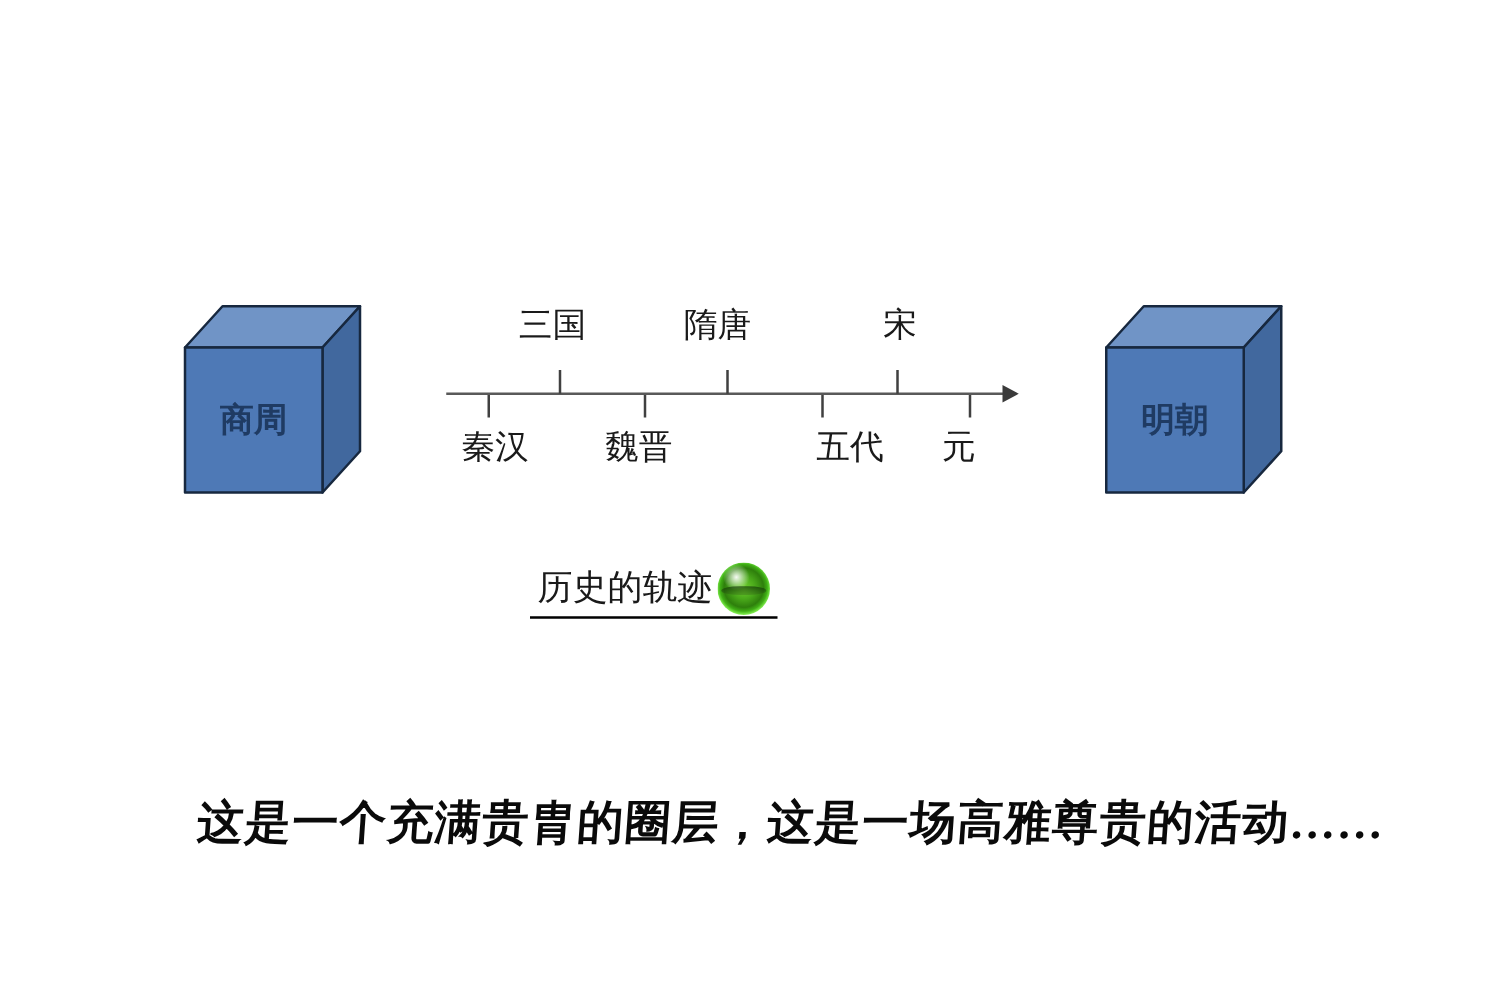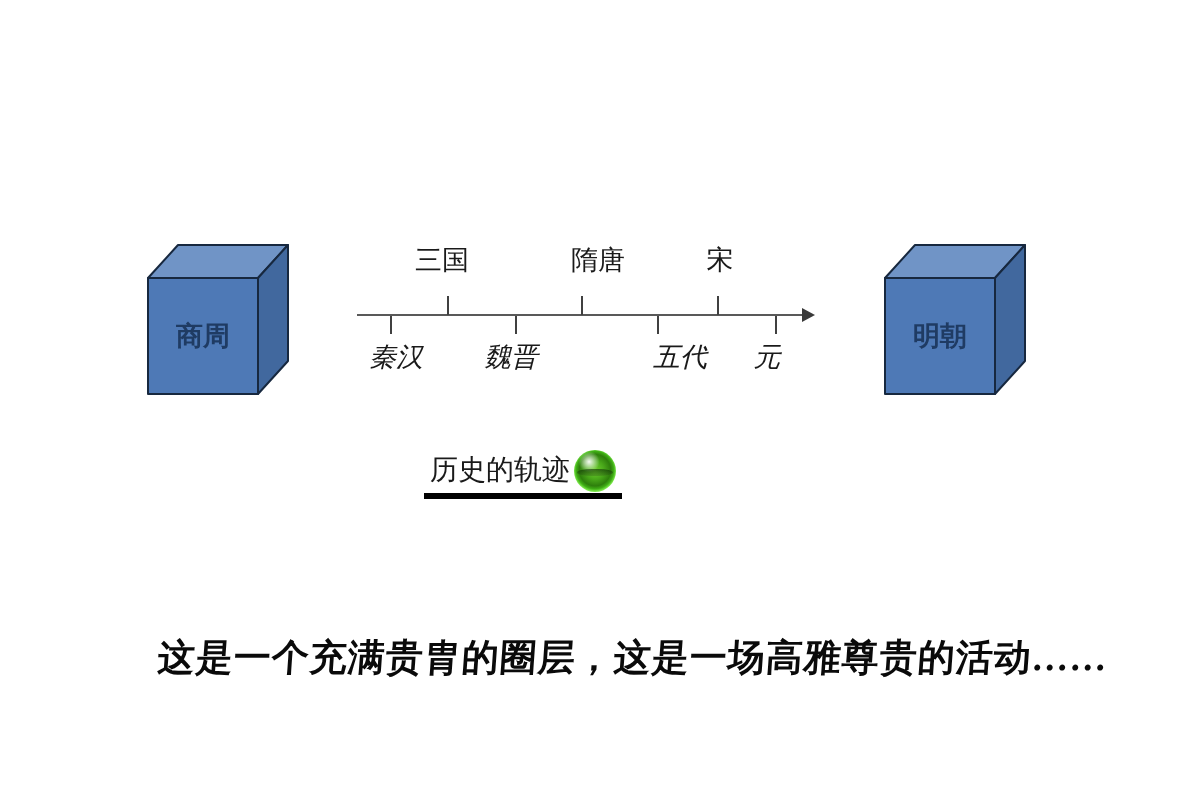--- a/index.html
+++ b/index.html
@@ -35,29 +35,29 @@
   .tick-up   { top: 56px; height: 19px; }
   .tick-down { top: 76px; height: 18px; }
   .tick-u1 { left: 97px; }  .tick-u2 { left: 231px; } .tick-u3 { left: 367px; }
   .tick-d1 { left: 40px; }  .tick-d2 { left: 165px; } .tick-d3 { left: 307px; } .tick-d4 { left: 425px; }
   .tl-label {
     position: absolute; transform: translateX(-50%);
     font-family: "Liberation Serif", "DejaVu Serif", serif;
     font-size: 27px; color: #1a1a1a; white-space: nowrap;
   }
   .tl-top { top: 2px; }
-  .tl-bottom { top: 99px; font-style: italic; }
-  .lab-u1 { left: 92px; text-align: right; }  .lab-u2 { left: 248px; } .lab-u3 { left: 370px; }
+  .tl-bottom { top: 99px; }
+  .lab-u1 { left: 92px; text-align: right; }  .lab-u2 { left: 224px; } .lab-u3 { left: 370px; }
   .lab-d1 { left: 46px; }  .lab-d2 { left: 161px; } .lab-d3 { left: 314px; margin-left: 16px; } .lab-d4 { left: 417px; }
 
   
   .caption {
     position: absolute; left: 424px; top: 448px;
     display: inline-flex; align-items: center;
-    border-bottom: 6px solid #000000;
+    border-bottom: 2px solid #000000;
     padding: 0 3px 1px 6px; height: 44px;
   }
   .caption-text { font-size: 28px; color: #1a1a1a; white-space: nowrap; }
   .jade-orb {
     width: 42px; height: 42px; border-radius: 50%;
     margin: 2px 3px 0 4px; position: relative; overflow: hidden; flex: 0 0 auto;
     background:
       radial-gradient(circle at 36% 28%, rgba(255,255,255,0.95) 0%, rgba(255,255,255,0.0) 26%),
       radial-gradient(circle at 50% 48%,
         #6fcf2e 0%, #49a81a 30%, #2e7f0c 52%, #3fae15 62%,

